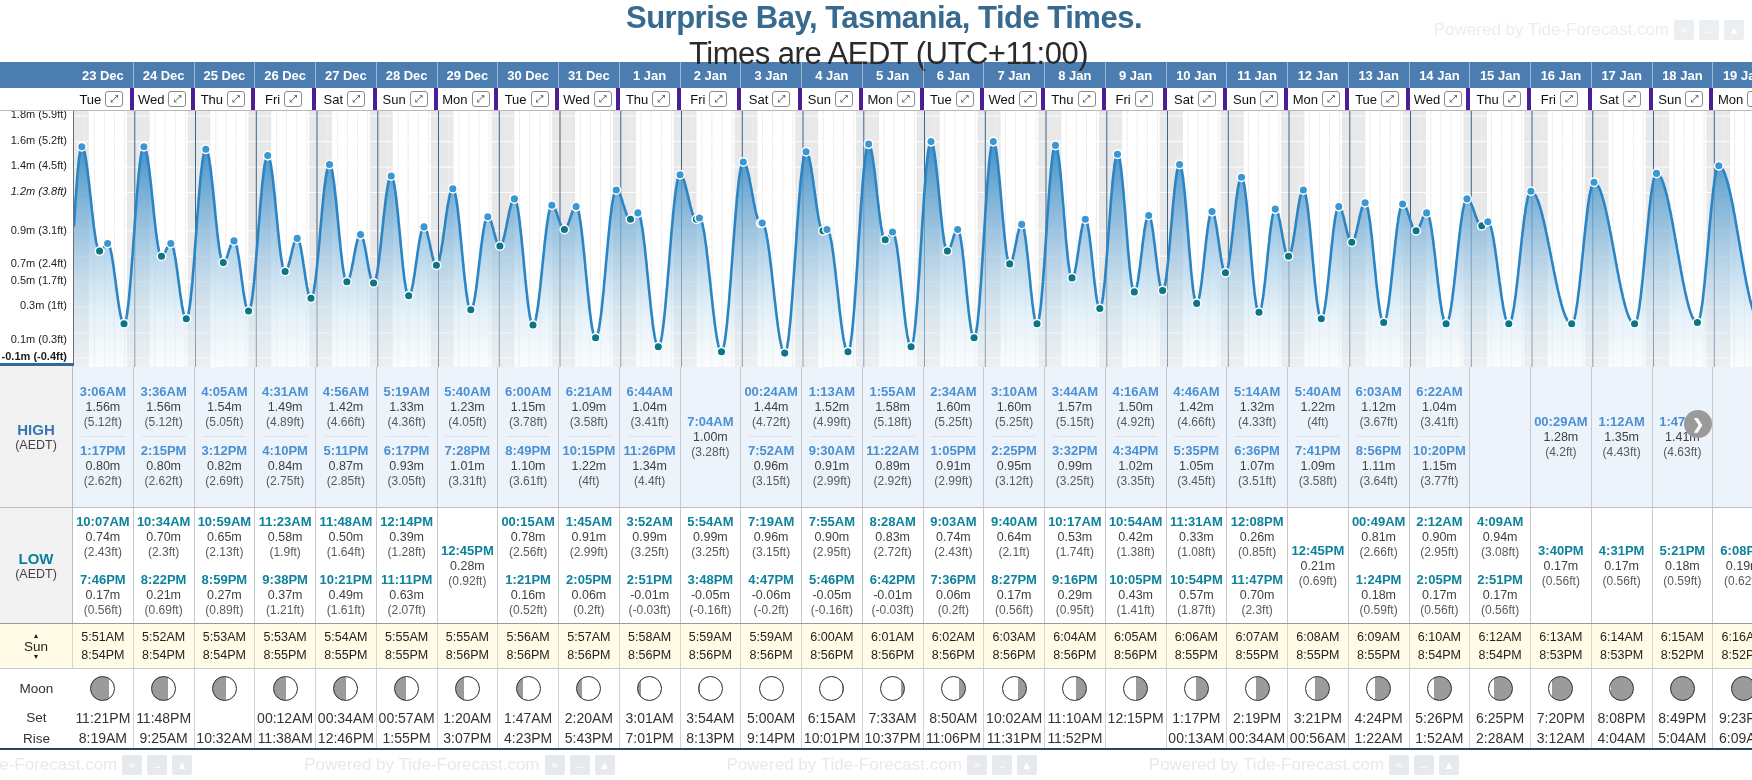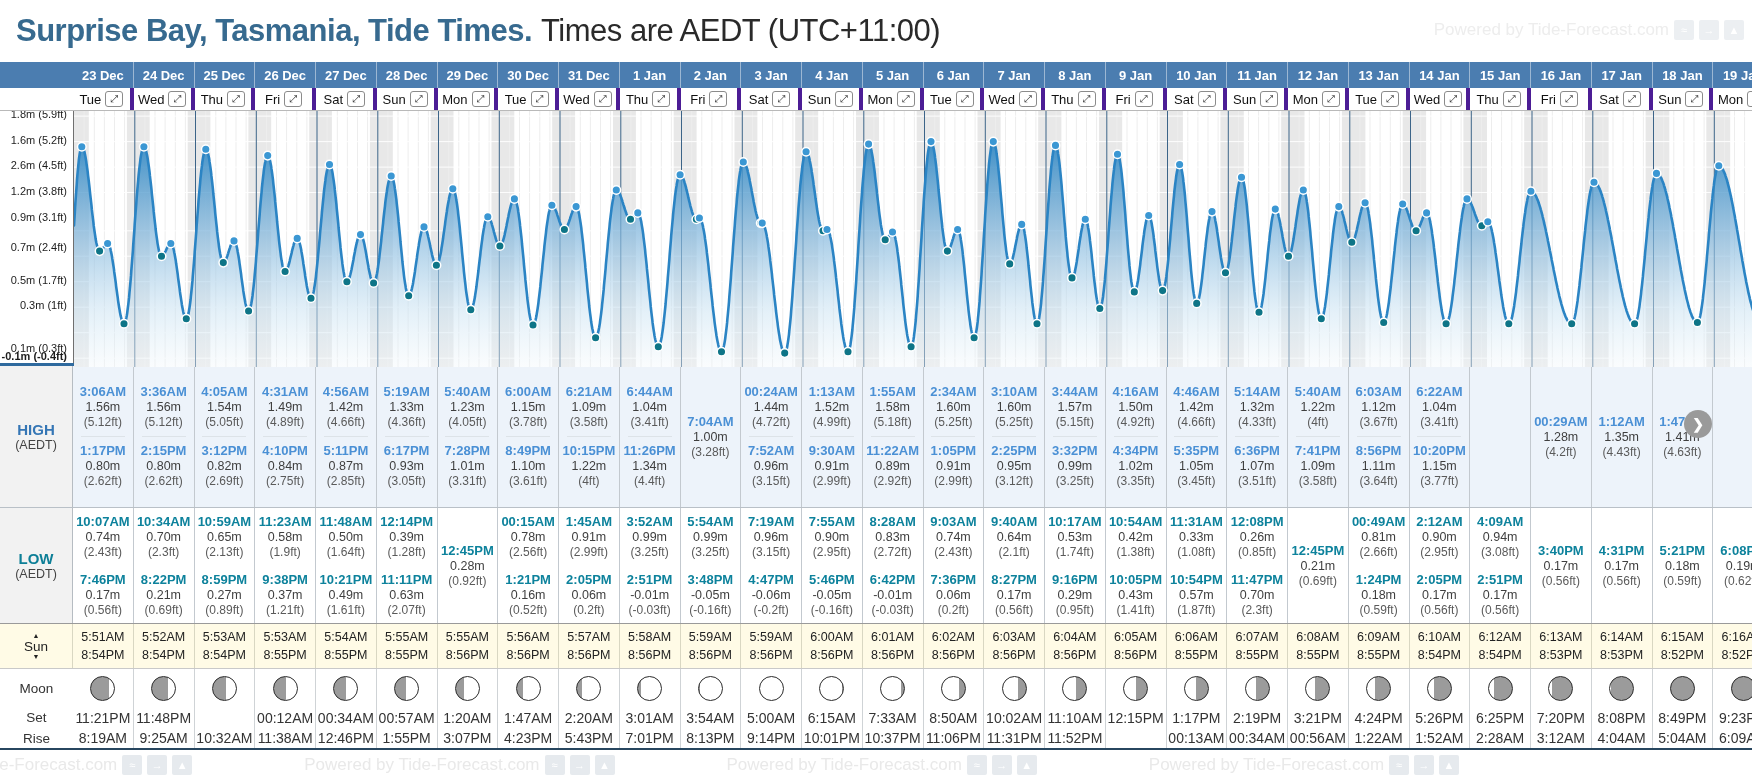--- a/index.html
+++ b/index.html
@@ -1,18 +1,18 @@
 <!DOCTYPE html>
 <html><head>
 <meta charset="utf-8">
 <style>
   html,body{margin:0;padding:0;background:#fff;}
   .page{position:relative;width:1752px;height:780px;overflow:hidden;background:#fff;
         font-family:"Liberation Sans",sans-serif;-webkit-font-smoothing:antialiased;}
-  .titlebar{height:62px;display:flex;align-items:center;padding-left:16px;box-sizing:border-box;}
+  .titlebar{height:62px;display:flex;align-items:center;padding-left:16px;box-sizing:border-box;flex-direction:column;}
   .t-main{font-size:31px;font-weight:bold;color:#376a8f;letter-spacing:-0.5px;}
   .t-sub{font-size:31px;color:#2a2a2a;margin-left:9px;letter-spacing:-0.5px;}
   .wm-top{position:absolute;top:20px;right:8px;display:flex;align-items:center;color:#ededed;
           font-size:17px;white-space:nowrap;}
   .wm-ic{width:20px;height:20px;background:#eceff2;border-radius:2px;margin-left:5px;color:#fff;
          font-size:11px;display:flex;align-items:center;justify-content:center;}
   .strip{display:flex;width:1774px;flex-wrap:nowrap;box-sizing:border-box;}
   .labelcol{flex:0 0 73px;box-sizing:border-box;}
   .cell{flex:0 0 60.75px;box-sizing:border-box;overflow:hidden;}
   
@@ -239,27 +239,27 @@
       <div class="cell day-cell">
         <span class="day-name">Mon</span>
         <span class="expand-btn">⤢</span>
       </div>
     </div>
 
   <div class="strip chart-row">
     <div class="axis-col" id="axisCol">
         <div class="ytick" style="top: -2.9px;">1.8m (5.9ft)</div>
         <div class="ytick" style="top: 22.6px;">1.6m (5.2ft)</div>
-        <div class="ytick" style="top: 48.1px;">2.6m (4.5ft)</div>
-        <div class="ytick" style="top: 73.5px;">1.2m (3.8ft)</div>
-        <div class="ytick" style="top: 100px;">0.9m (3.1ft)</div>
-        <div class="ytick" style="top: 130px;">0.7m (2.4ft)</div>
+        <div class="ytick" style="top: 48.1px;">1.4m (4.5ft)</div>
+        <div class="ytick" style="top: 73.5px; font-style: italic;">1.2m (3.8ft)</div>
+        <div class="ytick" style="top: 113px;">0.9m (3.1ft)</div>
+        <div class="ytick" style="top: 146px;">0.7m (2.4ft)</div>
         <div class="ytick" style="top: 162.7px;">0.5m (1.7ft)</div>
         <div class="ytick" style="top: 188.2px;">0.3m (1ft)</div>
-        <div class="ytick" style="top: 231px;">0.1m (0.3ft)</div>
+        <div class="ytick" style="top: 222px;">0.1m (0.3ft)</div>
         <div class="ytick" style="top: 239.2px; font-weight: bold;">-0.1m (-0.4ft)</div>
       </div>
     <div class="chart-area" id="chartArea"><svg width="1701" height="256" xmlns="http://www.w3.org/2000/svg">
           <defs>
             <linearGradient id="tg" x1="0" y1="0" x2="0" y2="1">
               <stop offset="0" stop-color="#2f87c3" stop-opacity="0.92"></stop>
               <stop offset="0.4" stop-color="#7fb5dc" stop-opacity="0.7"></stop>
               <stop offset="0.75" stop-color="#c9e2f2" stop-opacity="0.5"></stop>
               <stop offset="1" stop-color="#f4f9fc" stop-opacity="0.4"></stop>
             </linearGradient>

